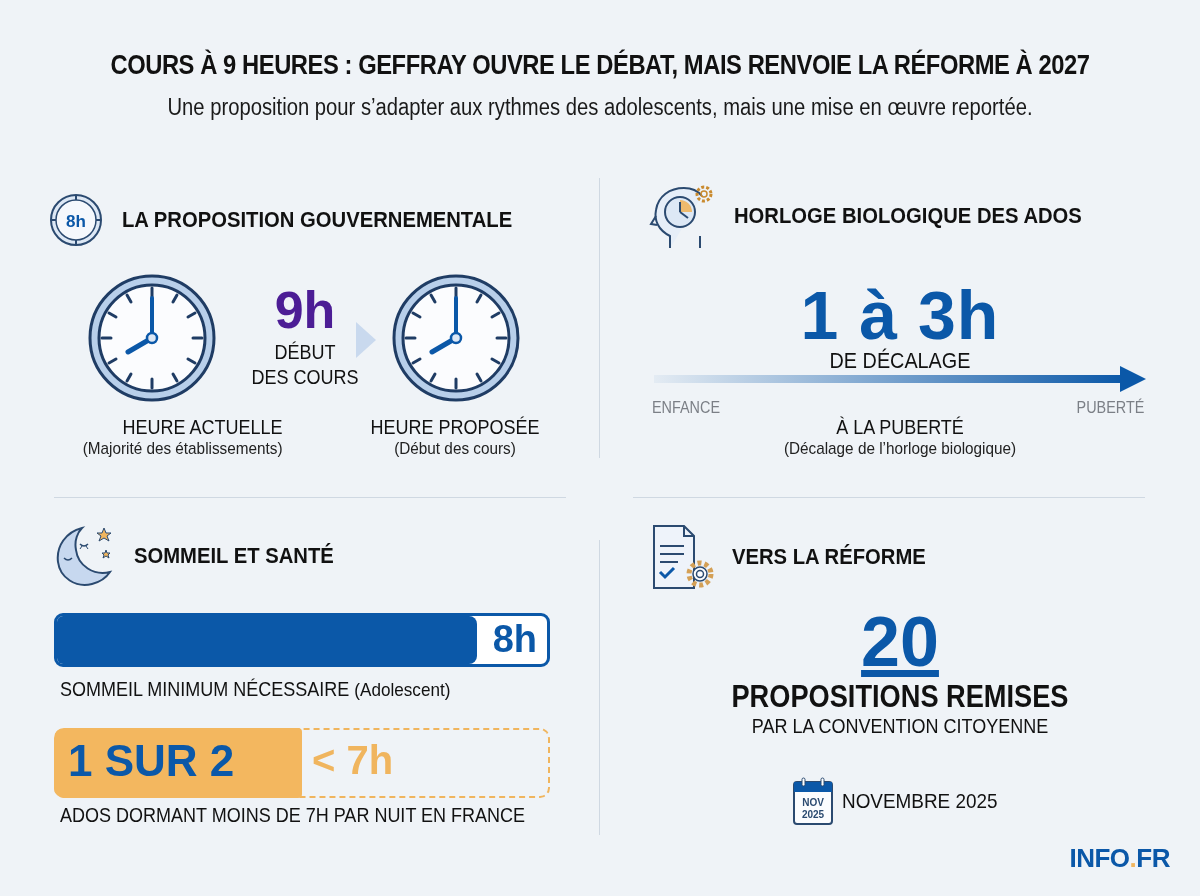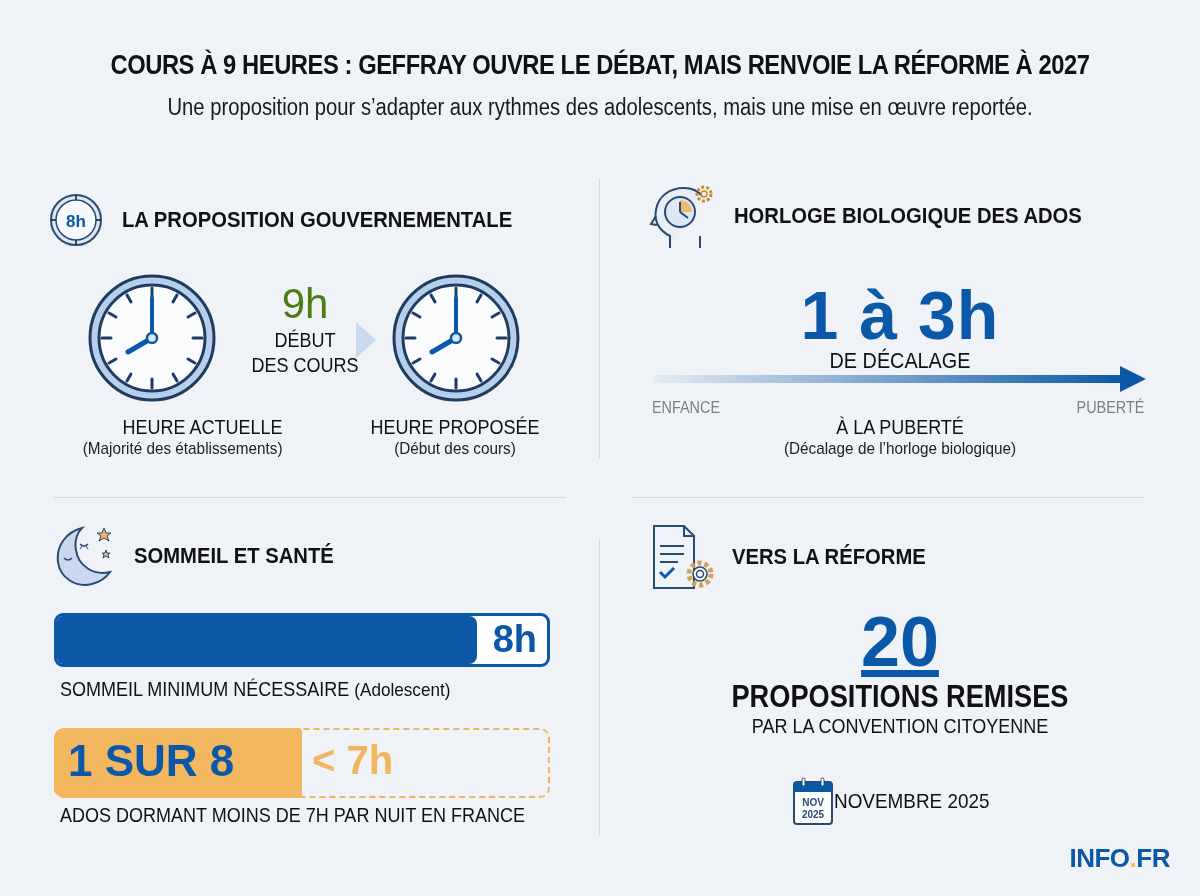--- a/index.html
+++ b/index.html
@@ -29,21 +29,21 @@
   .sec-title {
     font-size: 22px; font-weight: bold; color: #111;
     transform: scaleX(0.92); transform-origin: left center; white-space: nowrap;
   }
   .abs { position: absolute; }
   .center { text-align: center; }
 
   .clock-label { font-size: 20px; color: #111; white-space: nowrap; transform: scaleX(0.9); }
   .clock-sub { font-size: 17px; color: #222; white-space: nowrap; transform: scaleX(0.9); }
 
-  .big9h { font-size: 42px; font-weight: normal; color: #4d7c0f; }
+  .big9h { font-size: 52px; font-weight: bold; color: #4c1d95; }
   .debut { font-size: 20px; line-height: 25px; color: #111; transform: scaleX(0.9); }
 
   .big13 { font-size: 68px; font-weight: bold; color: #0b58a8; letter-spacing: 1px; }
   .decalage { font-size: 22px; color: #111; transform: scaleX(0.9); }
   .axis-lbl { font-size: 16px; color: #7b7f86; transform: scaleX(0.9); }
 
   .bar8 {
     position: absolute; left: 54px; top: 613px; width: 496px; height: 54px;
     border: 3px solid #0b58a8; border-radius: 9px; background: #fff; overflow: hidden;
   }
@@ -209,21 +209,21 @@
   <div class="fill"></div>
   <div class="val">8h</div>
 </div>
 <div class="abs cap" style="left:60px;top:678px;">
   <span>SOMMEIL MINIMUM NÉCESSAIRE</span>
   <span style="font-size:19px;">(Adolescent)</span>
 </div>
 
 <div class="bar1sur2">
   <div class="fill"></div>
-  <div class="val1">1 SUR 8</div>
+  <div class="val1">1 SUR 2</div>
   <div class="val2">&lt; 7h</div>
 </div>
 <div class="abs cap" style="left:60px;top:804px;">ADOS DORMANT MOINS DE 7H PAR NUIT EN FRANCE</div>
 
 <div class="sec-head" style="left:650px;top:524px;text-align:right;">
   <svg width="68" height="66" viewBox="0 0 68 66">
     <path d="M4 2 L34 2 L44 12 L44 64 L4 64 Z" fill="#eef3fa" stroke="#2b4a70" stroke-width="2"></path>
     <path d="M34 2 L34 12 L44 12" fill="none" stroke="#2b4a70" stroke-width="2"></path>
     <line x1="10" y1="22" x2="34" y2="22" stroke="#2b4a70" stroke-width="2"></line>
     <line x1="10" y1="30" x2="34" y2="30" stroke="#2b4a70" stroke-width="2"></line>
@@ -235,21 +235,21 @@
   </svg>
   <span class="sec-title">VERS LA RÉFORME</span>
 </div>
 
 <div class="abs center" style="left:700px;top:602px;width:400px;">
   <div class="big20">20</div>
   <div class="props" style="margin-top:-4px;">PROPOSITIONS REMISES</div>
   <div class="conv">PAR LA CONVENTION CITOYENNE</div>
 </div>
 
-<div class="abs" style="left:792px;top:776px;display:flex;align-items:center;">
+<div class="abs" style="left:792px;top:776px;display:flex;align-items:center;gap:8px;">
   <svg width="42" height="50" viewBox="0 0 42 50">
     <rect x="2" y="6" width="38" height="42" rx="3" fill="#fbfcfe" stroke="#2b4a70" stroke-width="2"></rect>
     <rect x="2" y="6" width="38" height="10" fill="#0b58a8"></rect>
     <rect x="10" y="2" width="3" height="8" rx="1.5" fill="#fff" stroke="#2b4a70" stroke-width="1"></rect>
     <rect x="29" y="2" width="3" height="8" rx="1.5" fill="#fff" stroke="#2b4a70" stroke-width="1"></rect>
     <text x="21" y="30" text-anchor="middle" font-family="Liberation Sans, sans-serif" font-weight="bold" font-size="10" fill="#2b4a70">NOV</text>
     <text x="21" y="42" text-anchor="middle" font-family="Liberation Sans, sans-serif" font-weight="bold" font-size="10" fill="#2b4a70">2025</text>
   </svg>
   <span class="nov">NOVEMBRE 2025</span>
 </div>

